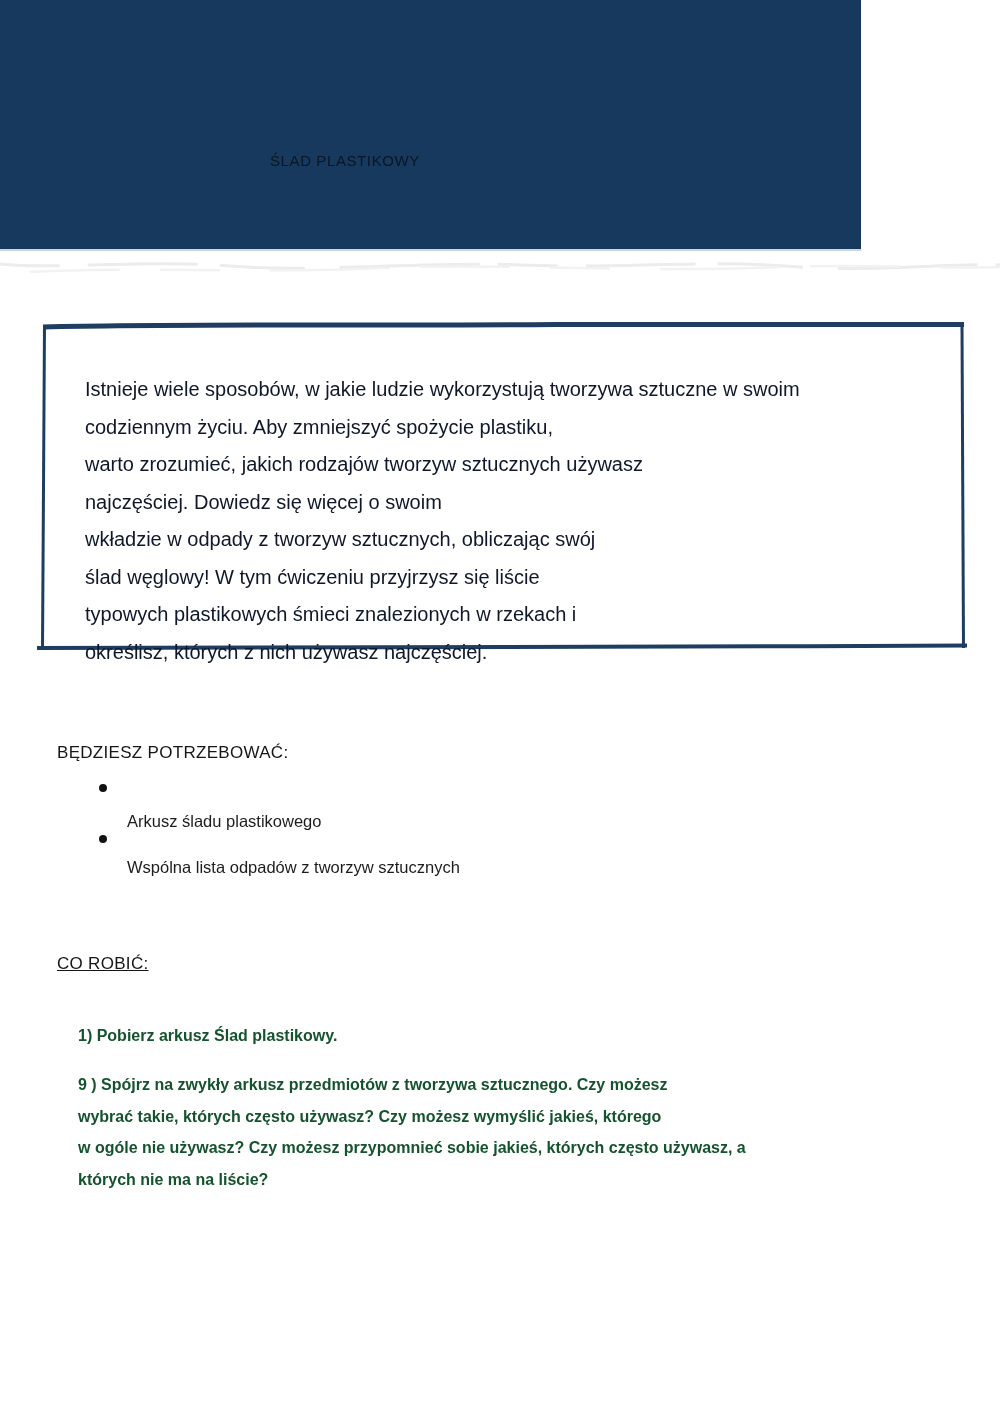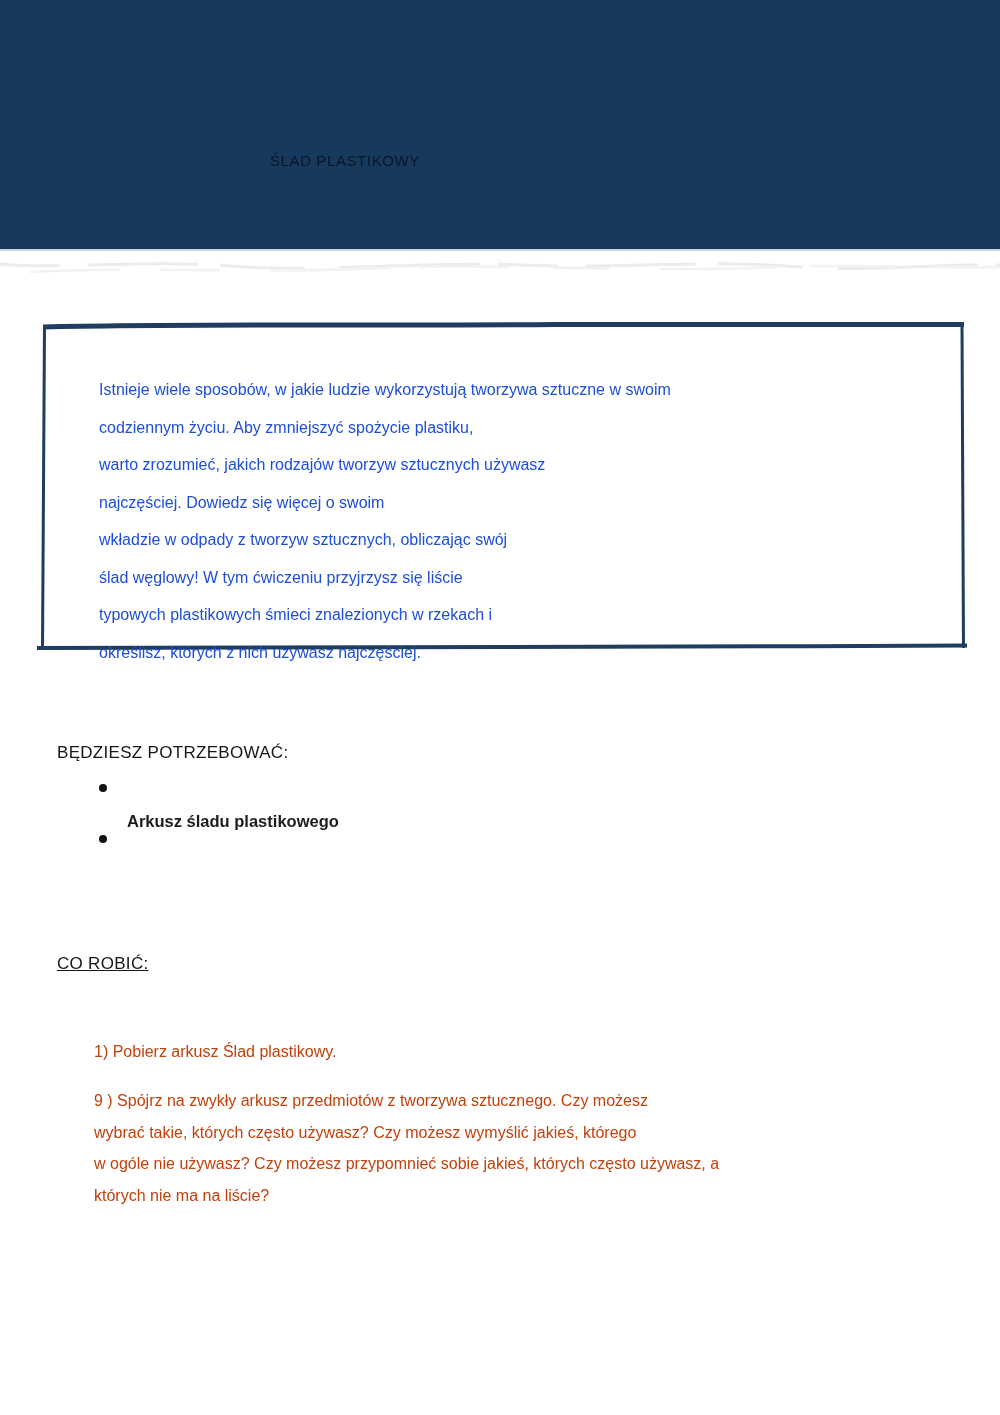--- a/index.html
+++ b/index.html
@@ -7,72 +7,73 @@
     position:relative;
     width:1000px;height:1415px;
     background:#ffffff;
     font-family:"Liberation Sans",sans-serif;
     color:#1f1f1f;
     overflow:hidden;
   }
   
   .hero{
     position:absolute;left:0;top:0;
-    width:1000px;height:249px;
+    width:861px;height:249px;
     background:#17395e;
     border-bottom:2px solid #ccd6df;
   }
   .title{
     position:absolute;left:270px;top:152px;
     margin:0;
     font-size:15px;font-weight:400;
     letter-spacing:0.6px;
     color:#0a1625;
     white-space:nowrap;
   }
   
   .torn{position:absolute;left:0;top:255px;width:1000px;height:26px;}
   
   .intro-box{position:absolute;left:36px;top:318px;width:934px;height:336px;}
   .sketch-border{position:absolute;left:0;top:0;width:934px;height:336px;overflow:visible;}
   .intro-text{
-    position:absolute;left:63px;top:53px;
+    position:absolute;left:49px;top:53px;
     margin:0;width:860px;
-    font-size:16px;line-height:37.5px;
+    font-size:20px;line-height:37.5px;
     white-space:pre-line;
-    color:#1d4ed8;
+    color:#0f172a;
   }
   
   .section-heading{
     position:absolute;left:57px;margin:0;
     font-size:17px;font-weight:400;letter-spacing:0.3px;
     color:#161616;white-space:nowrap;
   }
   .materials-heading{top:743px;}
   .todo-heading{top:954px;text-decoration:underline;}
   
   .bullet{
     position:absolute;left:99px;
     width:8px;height:8px;border-radius:50%;
     background:#121212;
   }
   .dot1{top:784px;}
   .dot2{top:835px;}
   .material-item{
     position:absolute;left:127px;margin:0;
     font-size:16.5px;line-height:21px;
-    color:#1c1c1c;white-space:nowrap;font-weight:bold;
+    color:#1c1c1c;white-space:nowrap;
   }
   .item1{top:811px;}
   .item2{top:857px;}
   
   .step{
-    position:absolute;left:78px;margin:16px;
-    font-size:16px;color:#c2410c;
+    position:absolute;left:78px;margin:0;
+    font-size:16px;color:#14532d;
     white-space:pre-line;
+    font-weight:bold;
   }
   .step1{top:1025px;line-height:22px;}
   .step2{top:1069px;line-height:31.5px;width:800px;}
   .step3{top:1213px;line-height:46px;width:820px;}
 </style>
 </head>
 <body>
 
 <div class="page">
 
@@ -101,20 +102,21 @@
 typowych plastikowych śmieci znalezionych w rzekach i
 określisz, których z nich używasz najczęściej.</p>
   </section>
 
   <h2 class="section-heading materials-heading">BĘDZIESZ POTRZEBOWAĆ:</h2>
 
   <span class="bullet dot1"></span>
   <p class="material-item item1">Arkusz śladu plastikowego</p>
 
   <span class="bullet dot2"></span>
+  <p class="material-item item2">Wspólna lista odpadów z tworzyw sztucznych</p>
 
   <h2 class="section-heading todo-heading">CO ROBIĆ:</h2>
 
   <p class="step step1">1) Pobierz arkusz Ślad plastikowy.</p>
   <p class="step step2">9 ) Spójrz na zwykły arkusz przedmiotów z tworzywa sztucznego. Czy możesz
 wybrać takie, których często używasz? Czy możesz wymyślić jakieś, którego
 w ogóle nie używasz? Czy możesz przypomnieć sobie jakieś, których często używasz, a
 których nie ma na liście?</p>
 
 </div>

